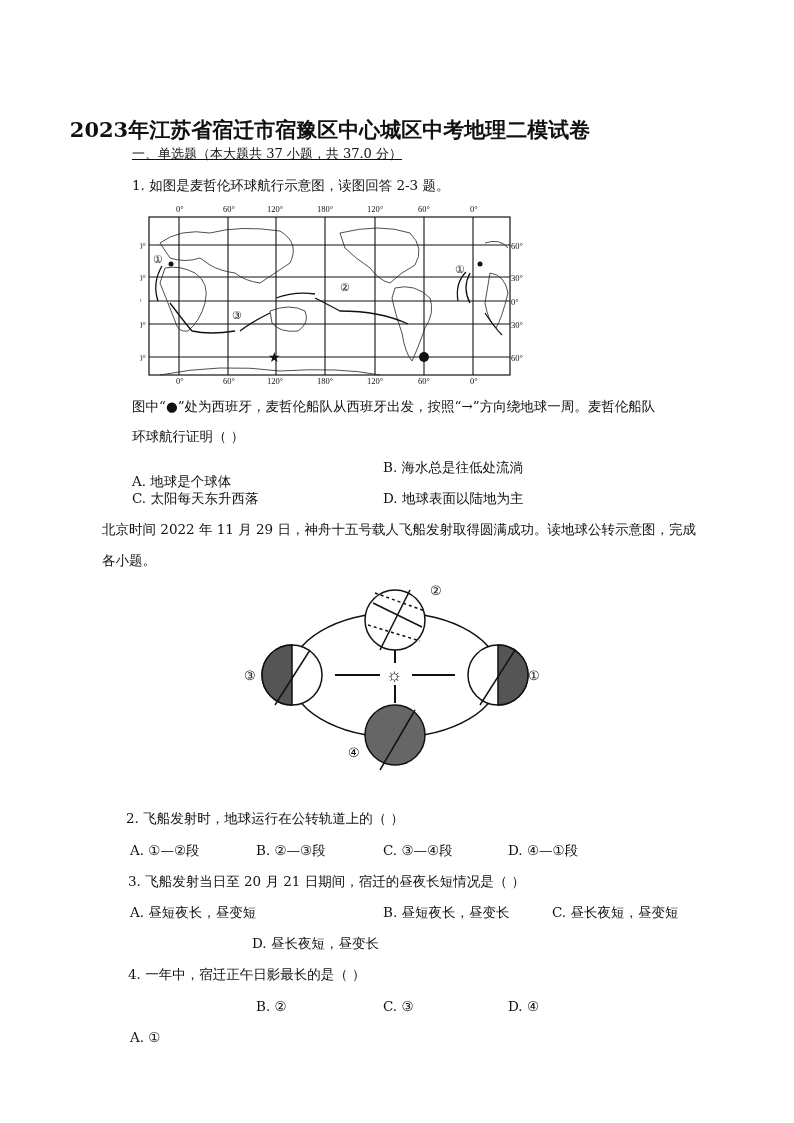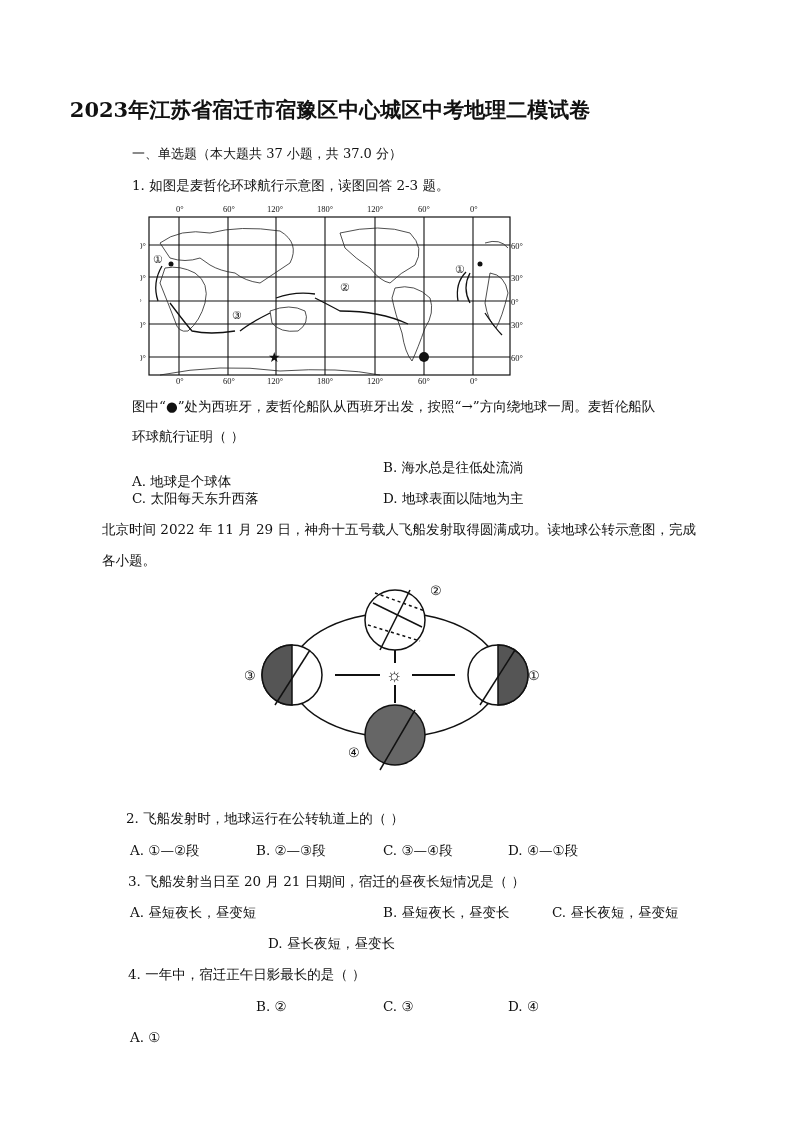--- a/index.html
+++ b/index.html
@@ -1,20 +1,20 @@
 <!DOCTYPE html>
 <html><head>
 <meta charset="utf-8">
 <style>
   html, body { margin:0; padding:0; background:#fff; }
   body { width:794px; height:1123px; position:relative; overflow:hidden;
          font-family:"DejaVu Serif","Liberation Serif",serif; color:#111; }
   .abs { position:absolute; white-space:nowrap; }
-  .title { top:96px; left:0; width:660px; text-align:center; font-size:21px; font-weight:bold; }
-  .section { left:132px; top:145px; font-size:13px; }
+  .title { top:116px; left:0; width:660px; text-align:center; font-size:21px; font-weight:bold; }
+  .section { left:132px; top:145px; font-size:13px;text-decoration:underline; }
   .t { font-size:13.5px; }
   svg text { font-family:"Liberation Serif","DejaVu Serif",serif; }
 </style>
 </head>
 <body>
 
 <div class="abs title">2023年江苏省宿迁市宿豫区中心城区中考地理二模试卷</div>
 <div class="abs section">一、单选题（本大题共 37 小题，共 37.0 分）</div>
 
 <div class="abs t" style="left:132px;top:177px;">1.   如图是麦哲伦环球航行示意图，读图回答 2-3 题。</div>
@@ -139,19 +139,19 @@
 <div class="abs t" style="left:126px;top:810px;">2.   飞船发射时，地球运行在公转轨道上的（        ）</div>
 <div class="abs t" style="left:130px;top:842px;">A. ①—②段</div>
 <div class="abs t" style="left:256px;top:842px;">B. ②—③段</div>
 <div class="abs t" style="left:383px;top:842px;">C. ③—④段</div>
 <div class="abs t" style="left:508px;top:842px;">D. ④—①段</div>
 
 <div class="abs t" style="left:128px;top:873px;">3.   飞船发射当日至 20 月 21 日期间，宿迁的昼夜长短情况是（        ）</div>
 <div class="abs t" style="left:130px;top:904px;">A. 昼短夜长，昼变短</div>
 <div class="abs t" style="left:383px;top:904px;">B. 昼短夜长，昼变长</div>
 <div class="abs t" style="left:552px;top:904px;">C. 昼长夜短，昼变短</div>
-<div class="abs t" style="left:268px;top:935px;">D. 昼长夜短，昼变长</div>
+<div class="abs t" style="left:252px;top:935px;">D. 昼长夜短，昼变长</div>
 
 <div class="abs t" style="left:128px;top:966px;">4.   一年中，宿迁正午日影最长的是（        ）</div>
 <div class="abs t" style="left:130px;top:998px;margin-top:31px;">A. ①</div>
 <div class="abs t" style="left:256px;top:998px;">B. ②</div>
 <div class="abs t" style="left:383px;top:998px;">C. ③</div>
 <div class="abs t" style="left:508px;top:998px;">D. ④</div>
 
 </body></html>

